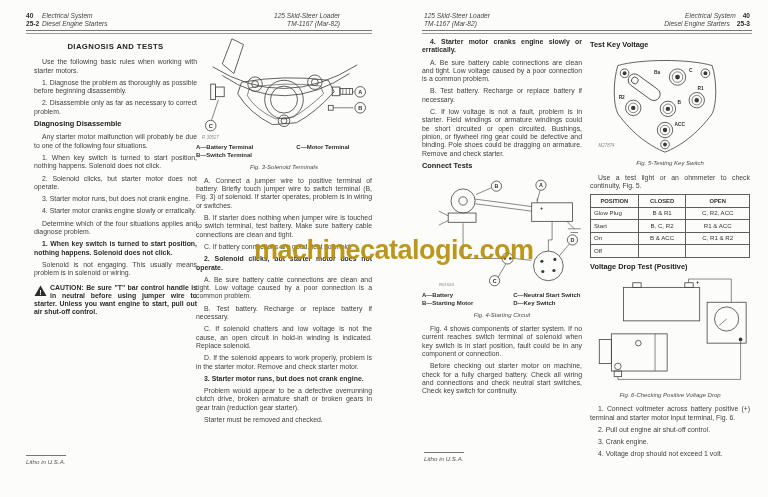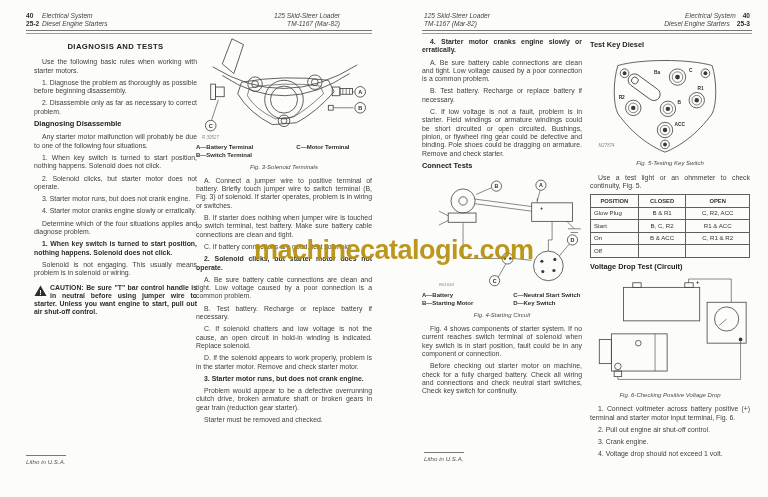--- a/index.html
+++ b/index.html
@@ -241,21 +241,21 @@
             <div>D—Key Switch</div>
           </div>
         </div>
         <div class="cap">Fig. 4-Starting Circuit</div>
       </div>
       <p>Fig. 4 shows components of starter system. If no current reaches switch terminal of solenoid when key switch is in start position, fault could be in any component or connection.</p>
       <p>Before checking out starter motor on machine, check for a fully charged battery. Check all wiring and connections and check neutral start switches, Check key switch for continuity.</p>
     </div>
 
     <div class="col" style="left:206px;top:38px;width:160px;">
-      <div class="shead">Test Key Diesel</div>
+      <div class="shead">Test Key Voltage</div>
       <div class="fig">
         <svg viewBox="0 0 150 106" width="150" height="102">
           <path class="ln" d="M26,12 C50,5 100,5 124,12 C129,28 129,52 124,62 C108,84 90,96 75,102 C60,96 42,84 26,62 C21,52 21,28 26,12 Z"></path>
           <g>
             <circle class="ln" cx="33" cy="20" r="4.5"></circle>
               <circle class="dot" cx="33" cy="20" r="2"></circle>
             <circle class="ln" cx="117" cy="20" r="4.5"></circle>
               <circle class="dot" cx="117" cy="20" r="2"></circle>
             <circle class="ln" cx="75" cy="94" r="4.5"></circle>
               <circle class="dot" cx="75" cy="94" r="2"></circle>
@@ -324,21 +324,21 @@
             <td>B &amp; ACC</td>
             <td>C, R1 &amp; R2</td>
           </tr>
           <tr>
             <td>Off</td>
             <td></td>
             <td></td>
           </tr>
         </tbody>
       </table>
-      <div class="shead">Voltage Drop Test (Circuit)</div>
+      <div class="shead">Voltage Drop Test (Positive)</div>
       <div class="fig">
         <svg viewBox="0 0 170 120" width="158" height="112">
           <g>
             <rect class="ln" x="36" y="12" width="82" height="36"></rect>
             <rect class="ln" x="46" y="7" width="9" height="5"></rect>
             <rect class="ln" x="102" y="7" width="9" height="5"></rect>
             <text class="sym" x="114" y="8">+</text>
           </g>
           <g>
             <rect class="ln" x="126" y="28" width="42" height="44"></rect>

